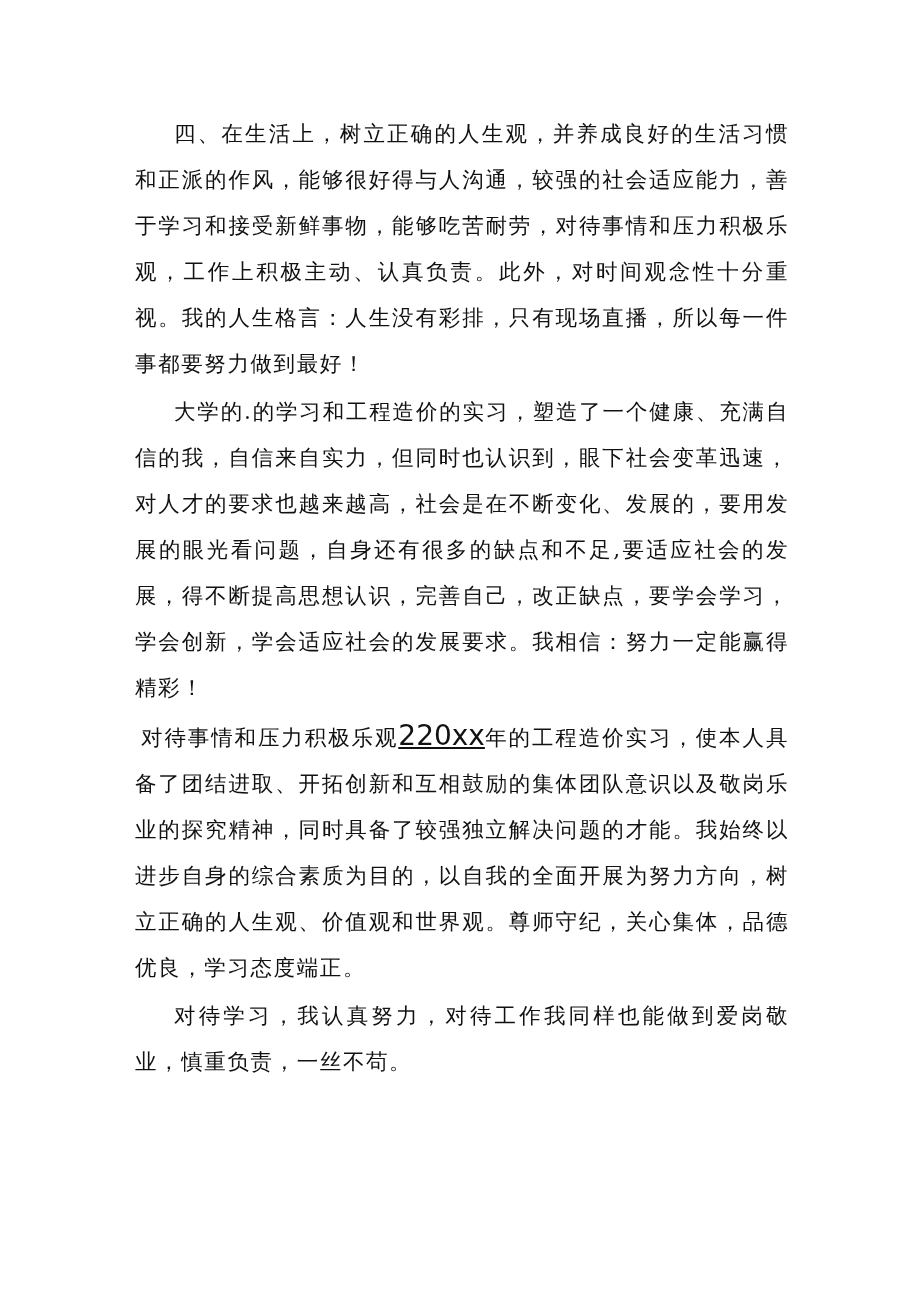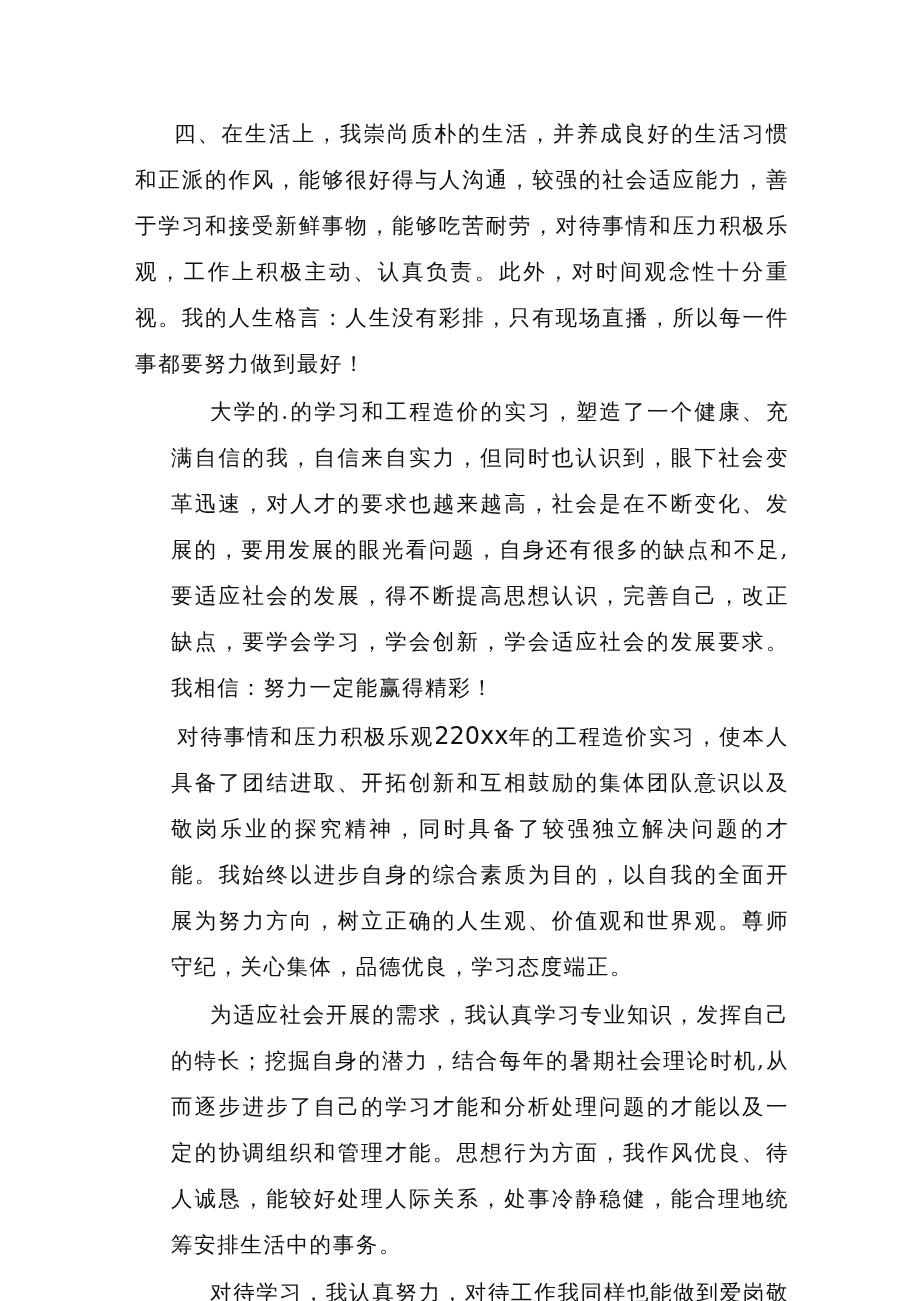--- a/index.html
+++ b/index.html
@@ -23,35 +23,35 @@
     }
     .para {
       margin: 0;
       font-size: 21.5px;
       line-height: 46px;
       letter-spacing: 1.6px;
       text-align: justify;
       text-align-last: left;
       word-break: break-all;
     }
-    .para + .para { margin-top: 2px; margin-left: 36px; }
+    .para + .para { margin-top: 2px; }
     .indent { text-indent: 39px; }
     .small-indent { text-indent: 6px; }
     .latin {
       font-family: "DejaVu Sans", "Liberation Sans", sans-serif;
       letter-spacing: 0;
-      font-size: 24px;
+      font-size: 28px;
+      text-decoration: underline;
     }
   </style>
 </head>
 <body>
 
 <div class="page">
-  <p class="para indent">四、在生活上，我崇尚质朴的生活，并养成良好的生活习惯和正派的作风，能够很好得与人沟通，较强的社会适应能力，善于学习和接受新鲜事物，能够吃苦耐劳，对待事情和压力积极乐观，工作上积极主动、认真负责。此外，对时间观念性十分重视。我的人生格言：人生没有彩排，只有现场直播，所以每一件事都要努力做到最好！</p>
+  <p class="para indent">四、在生活上，树立正确的人生观，并养成良好的生活习惯和正派的作风，能够很好得与人沟通，较强的社会适应能力，善于学习和接受新鲜事物，能够吃苦耐劳，对待事情和压力积极乐观，工作上积极主动、认真负责。此外，对时间观念性十分重视。我的人生格言：人生没有彩排，只有现场直播，所以每一件事都要努力做到最好！</p>
 
   <p class="para indent">大学的.的学习和工程造价的实习，塑造了一个健康、充满自信的我，自信来自实力，但同时也认识到，眼下社会变革迅速，对人才的要求也越来越高，社会是在不断变化、发展的，要用发展的眼光看问题，自身还有很多的缺点和不足,要适应社会的发展，得不断提高思想认识，完善自己，改正缺点，要学会学习，学会创新，学会适应社会的发展要求。我相信：努力一定能赢得精彩！</p>
 
   <p class="para small-indent"><span>对待事情和压力积极乐观</span><span class="latin">220xx</span><span>年的工程造价实习，使本人具备了团结进取、开拓创新和互相鼓励的集体团队意识以及敬岗乐业的探究精神，同时具备了较强独立解决问题的才能。我始终以进步自身的综合素质为目的，以自我的全面开展为努力方向，树立正确的人生观、价值观和世界观。尊师守纪，关心集体，品德优良，学习态度端正。</span></p>
 
-  <p class="para indent">为适应社会开展的需求，我认真学习专业知识，发挥自己的特长；挖掘自身的潜力，结合每年的暑期社会理论时机,从而逐步进步了自己的学习才能和分析处理问题的才能以及一定的协调组织和管理才能。思想行为方面，我作风优良、待人诚恳，能较好处理人际关系，处事冷静稳健，能合理地统筹安排生活中的事务。</p>
 
   <p class="para indent">对待学习，我认真努力，对待工作我同样也能做到爱岗敬业，慎重负责，一丝不苟。</p>
 </div>
 
 </body></html>

